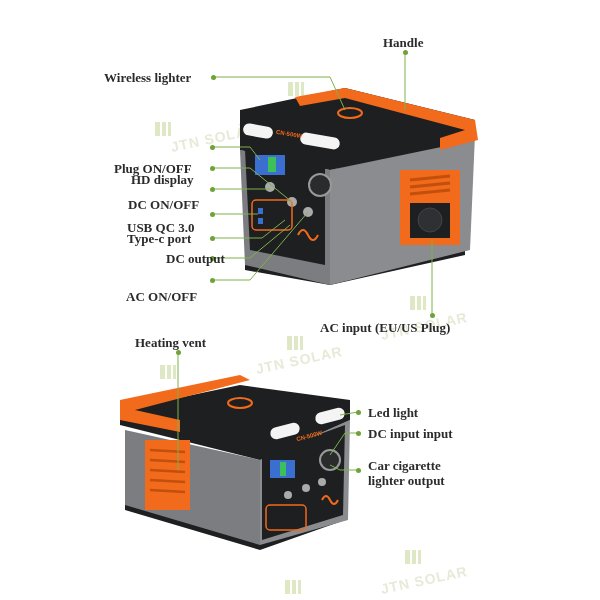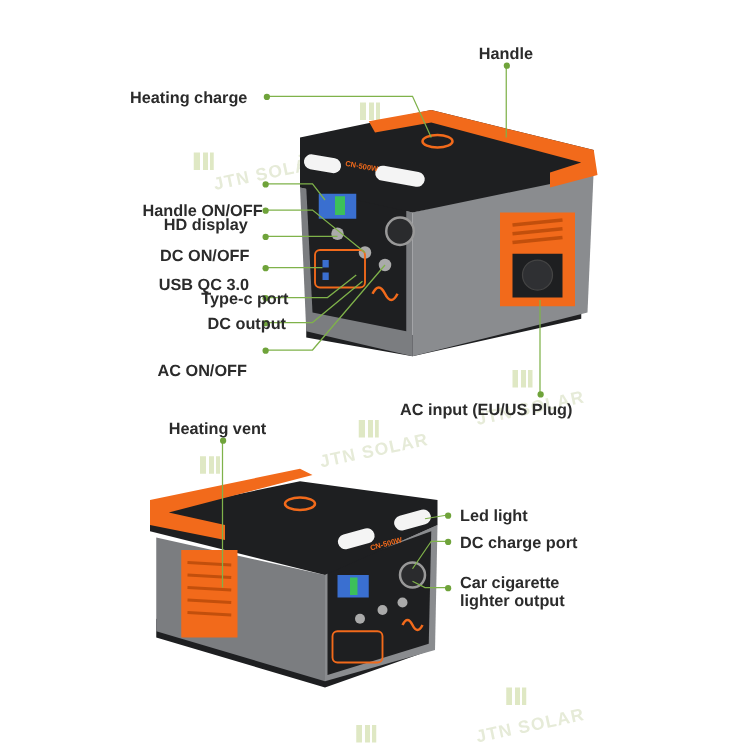--- a/index.html
+++ b/index.html
@@ -1,17 +1,17 @@
 <!DOCTYPE html>
 <html><head>
 <meta charset="utf-8">
 <style>
   html,body{margin:0;padding:0;background:#fff;}
   body{width:600px;height:600px;position:relative;overflow:hidden;font-family:"Liberation Sans",sans-serif;}
-  .label{position:absolute;font-weight:bold;font-size:13px;color:#2b2b2b;white-space:nowrap;line-height:15px;}
+  .label{position:absolute;font-weight:bold;font-size:13px;color:#2b2b2b;white-space:nowrap;line-height:15px;font-family:Liberation Serif, serif;}
   .dot{position:absolute;width:5px;height:5px;border-radius:50%;background:#6fa33a;}
   svg.lines{position:absolute;left:0;top:0;width:600px;height:600px;pointer-events:none;}
   .wm{position:absolute;font-weight:bold;color:#e6ebd8;font-size:14px;transform:rotate(-12deg);letter-spacing:1px;}
   .wm-logo{position:absolute;width:16px;height:14px;background:linear-gradient(90deg,#dfe8c4 0 30%,transparent 30% 45%,#dfe8c4 45% 70%,transparent 70% 80%,#dfe8c4 80%);}
 </style>
 </head>
 <body>
 
 <div class="wm-logo" style="left:288px;top:82px;"></div>
 <div class="wm" style="left:236px;top:112px;">JTN SOLAR</div>
@@ -124,29 +124,29 @@
 <div class="dot" style="left:430px;top:313px;"></div>
 <div class="dot" style="left:176px;top:350px;"></div>
 <div class="dot" style="left:356px;top:410px;"></div>
 <div class="dot" style="left:356px;top:431px;"></div>
 <div class="dot" style="left:356px;top:468px;"></div>
 
 <div style="position:absolute;left:276px;top:131px;font-size:6px;color:#f26a1b;font-weight:bold;transform:rotate(10deg);">CN-500W</div>
 <div style="position:absolute;left:296px;top:433px;font-size:6px;color:#f26a1b;font-weight:bold;transform:rotate(-15deg);">CN-500W</div>
 
 <div class="label" style="left:383px;top:35px;">Handle</div>
-<div class="label" style="left:104px;top:70px;">Heating charge</div>
+<div class="label" style="left:104px;top:70px;">Wireless lighter</div>
 <div class="label" style="left:131px;top:140px;margin-top:32px;">HD display</div>
-<div class="label" style="left:114px;top:161px;">Handle ON/OFF</div>
+<div class="label" style="left:114px;top:161px;">Plug ON/OFF</div>
 <div class="label" style="left:128px;top:197px;">DC ON/OFF</div>
 <div class="label" style="left:127px;top:220px;">USB QC 3.0</div>
-<div class="label" style="left:127px;top:231px;margin-left:34px;">Type-c port</div>
+<div class="label" style="left:127px;top:231px;">Type-c port</div>
 <div class="label" style="left:134px;top:251px;padding-left:32px;">DC output</div>
 <div class="label" style="left:126px;top:273px;margin-top:16px;">AC ON/OFF</div>
 <div class="label" style="left:320px;top:320px;">AC input (EU/US Plug)</div>
 
 <div class="label" style="left:135px;top:335px;">Heating vent</div>
 <div class="label" style="left:368px;top:405px;text-align:center;">Led light</div>
-<div class="label" style="left:368px;top:426px;">DC charge port</div>
+<div class="label" style="left:368px;top:426px;">DC input input</div>
 <div class="label" style="left:368px;top:458px;">
   <div>Car cigarette</div>
   <div>lighter output</div>
 </div>
 
 </body></html>

